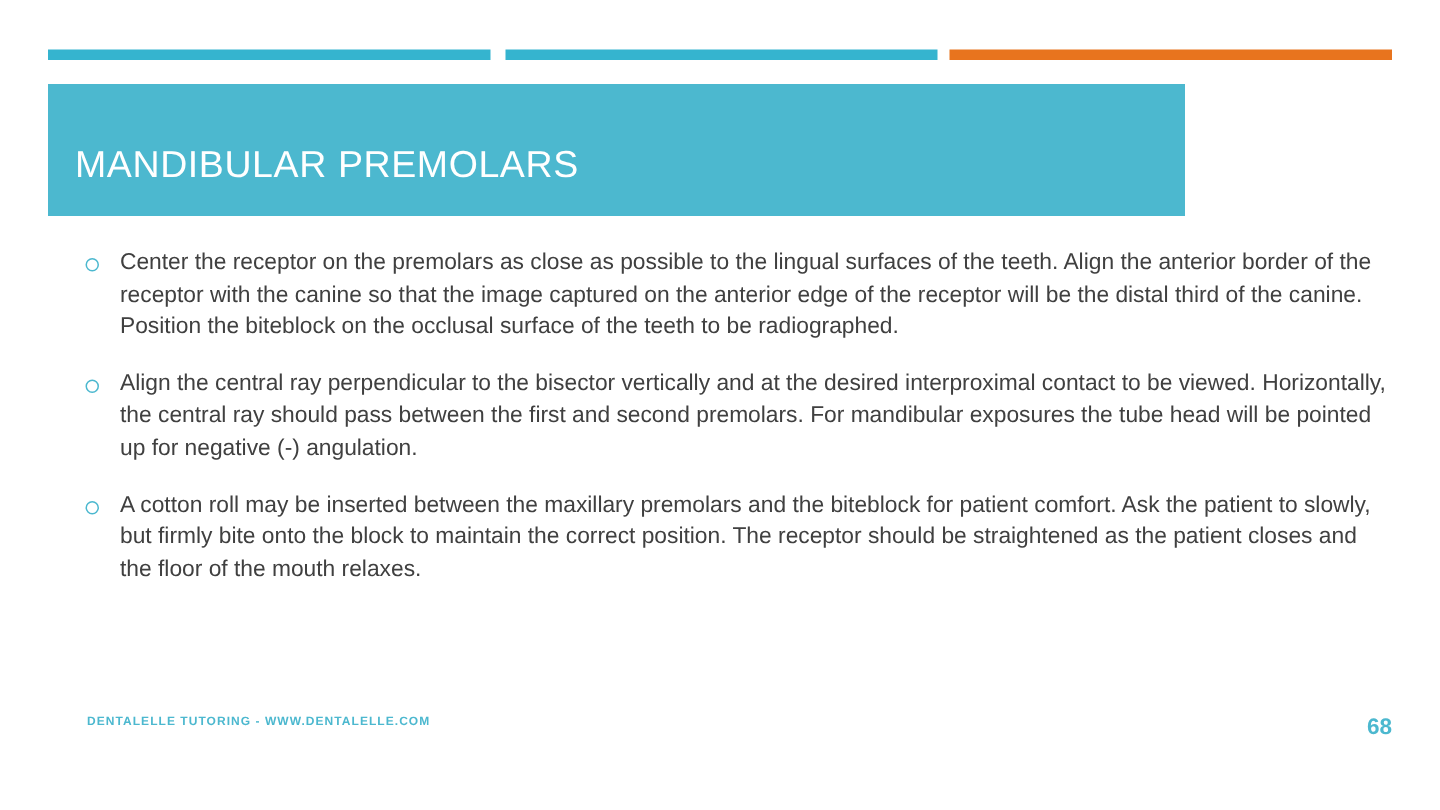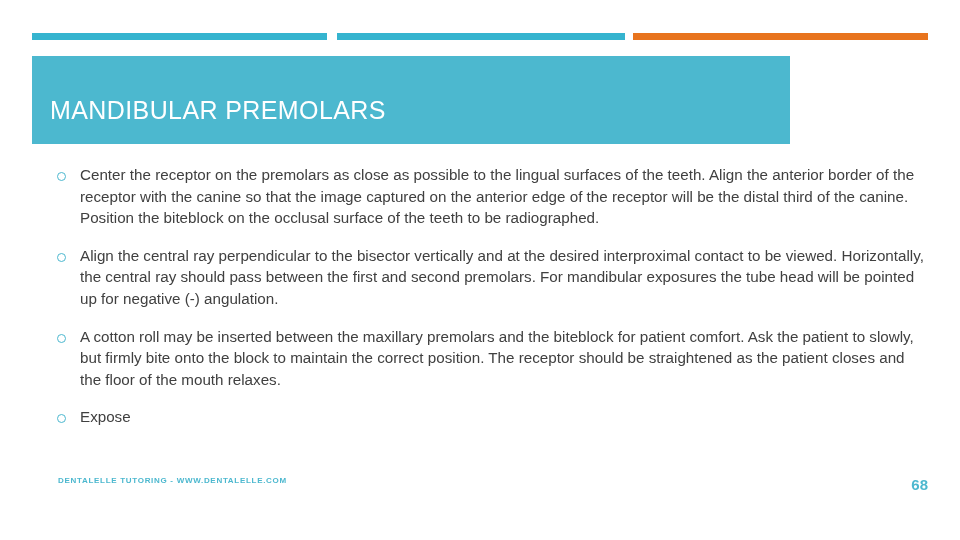--- a/index.html
+++ b/index.html
@@ -131,23 +131,19 @@
     <div class="bullet">
       <span class="bullet-marker"></span>
       <div class="bullet-text">Align the central ray perpendicular to the bisector vertically and at the desired interproximal contact to be viewed.  Horizontally, the central ray should pass between the first and second premolars.  For mandibular exposures the tube head will be pointed up for negative (-) angulation.</div>
     </div>
 
     <div class="bullet">
       <span class="bullet-marker"></span>
       <div class="bullet-text">A cotton roll may be inserted between the maxillary premolars and the biteblock for patient comfort.  Ask the patient to slowly, but firmly bite onto the block to maintain the correct position.  The receptor should be straightened as the patient closes and the floor of the mouth relaxes.</div>
     </div>
 
-    <div class="bullet">
-      <span class="bullet-marker"></span>
-      <div class="bullet-text">Expose</div>
-    </div>
 
   </div>
 
   <div class="footer-left">DENTALELLE TUTORING - WWW.DENTALELLE.COM</div>
   <div class="footer-right">68</div>
 
 </div>
 
 </body></html>

